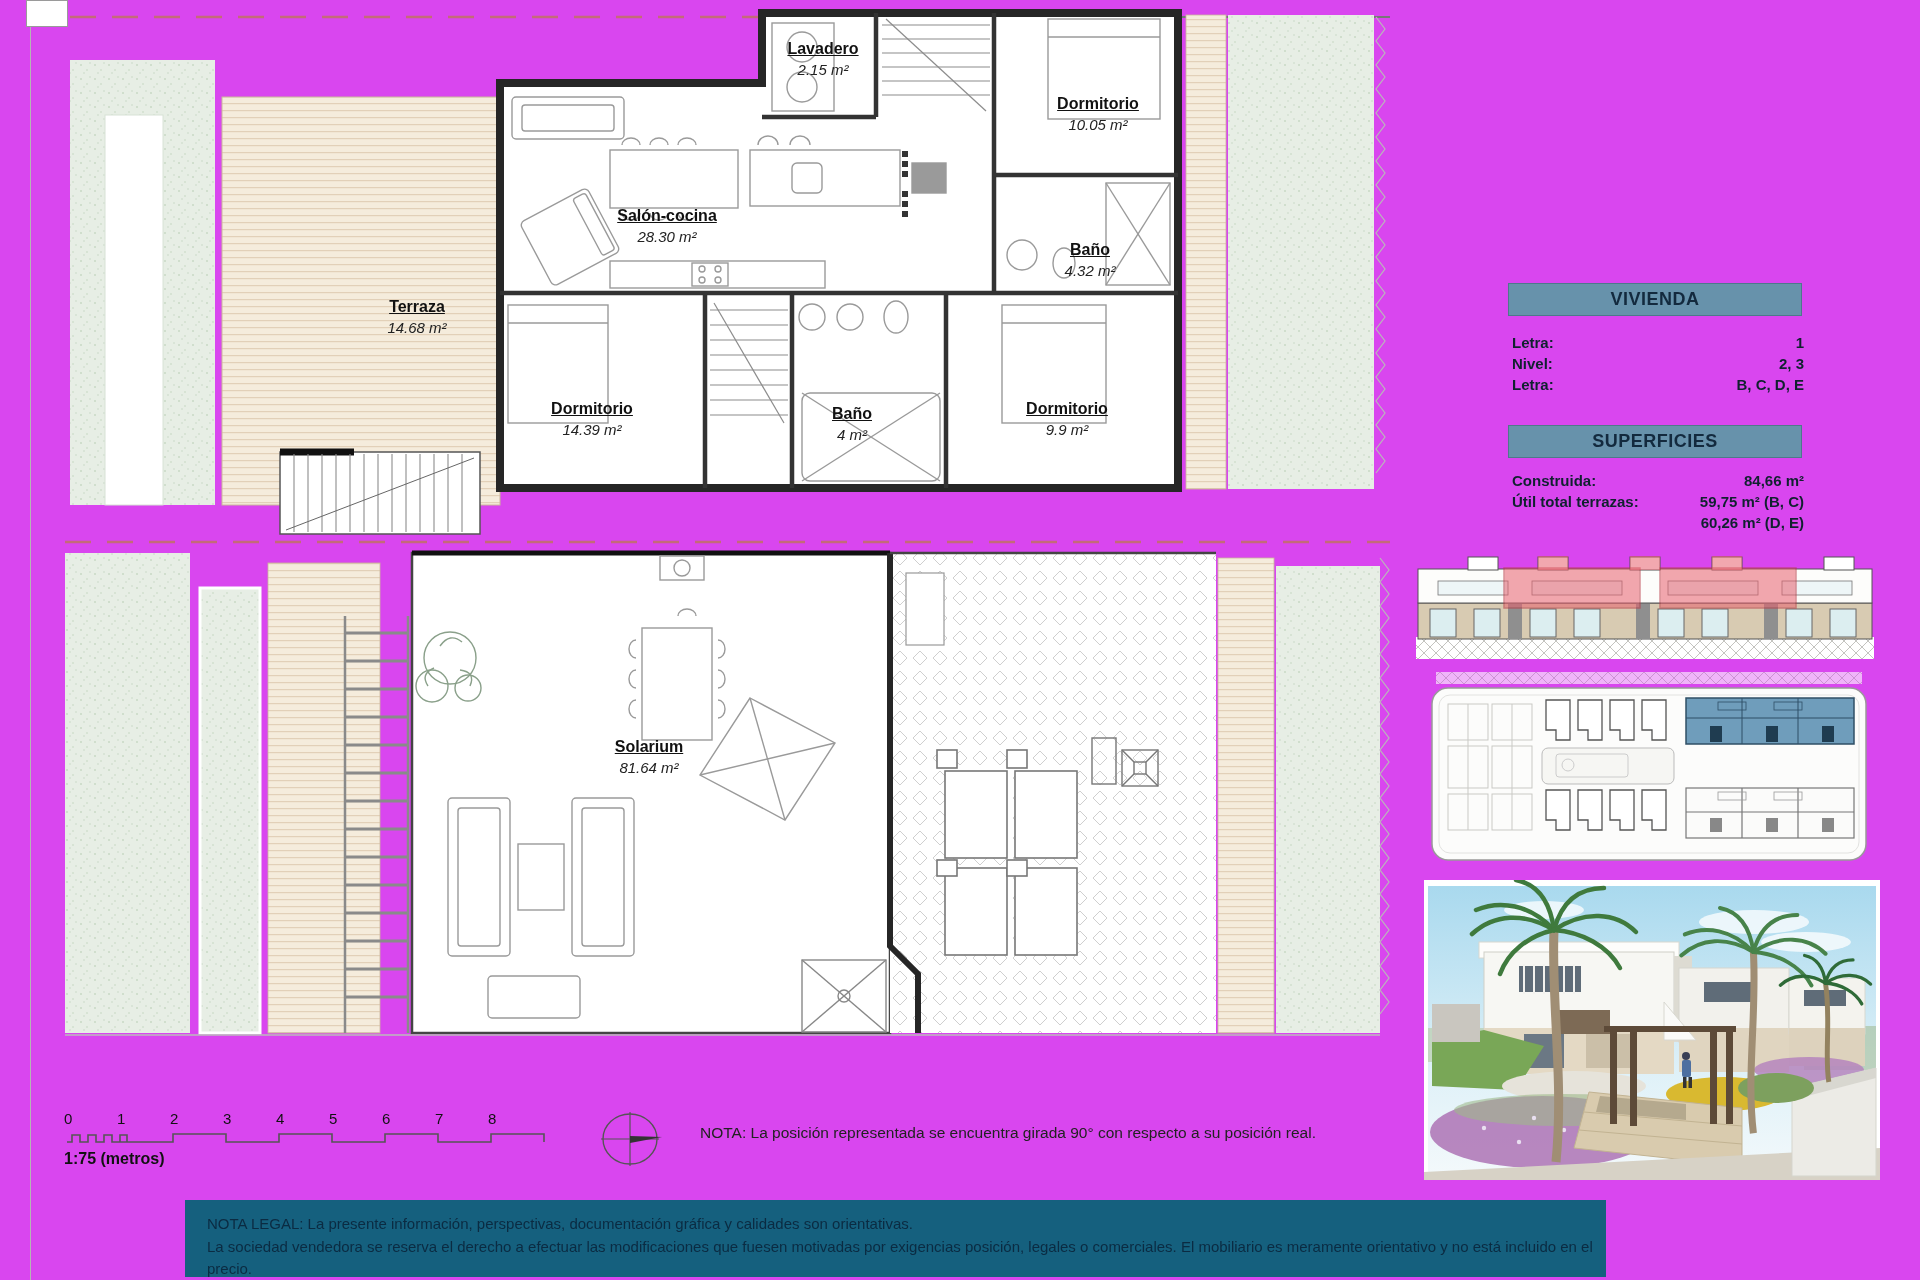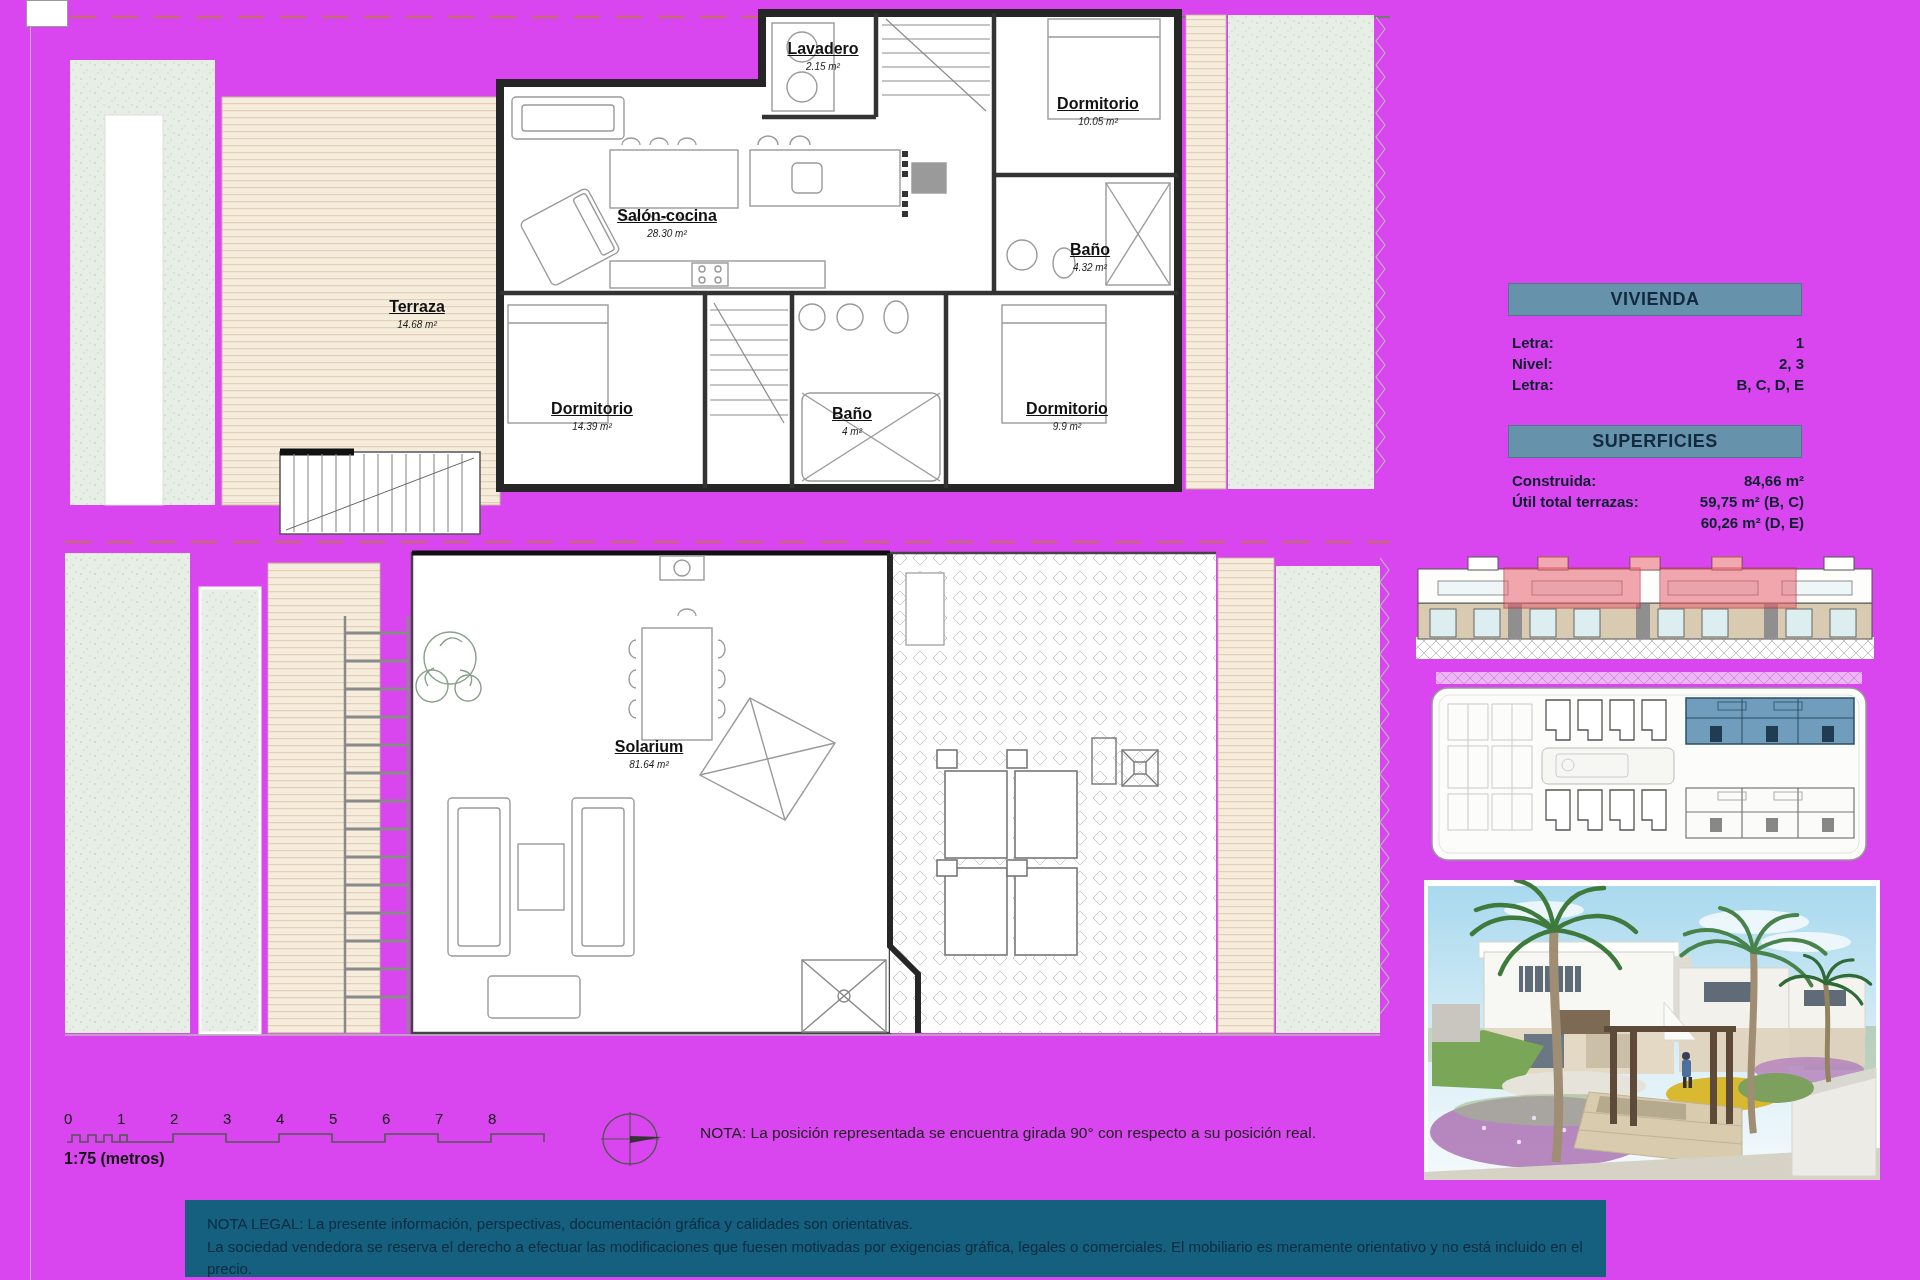--- a/index.html
+++ b/index.html
@@ -7,21 +7,21 @@
         font-family:"Liberation Sans",sans-serif;overflow:hidden;color:#1a1a1a;}
   .abs{position:absolute;}
 
   
   .frame-line{position:absolute;left:30px;top:0;width:1px;height:1280px;background:#b5b5b5;}
   .frame-box{position:absolute;left:26px;top:0;width:40px;height:25px;border:1px solid #9a9a9a;background:#fff;}
 
   
   .room-label{position:absolute;transform:translateX(-50%);text-align:center;white-space:nowrap;}
   .room-name{font-weight:bold;font-size:16px;text-decoration:underline;color:#111;}
-  .room-area{font-style:italic;font-size:10px;color:#222;margin-top:3px;}
+  .room-area{font-style:italic;font-size:15px;color:#222;margin-top:3px;}
 
   
   .panel-header{position:absolute;width:292px;height:31px;background:#6792ab;border:1px solid #4e7档8c;
     border:1px solid #4e788c;display:flex;align-items:center;justify-content:center;}
   .panel-header span{font-weight:bold;font-size:18px;color:#132a3e;letter-spacing:.5px;}
   .panel-rows{position:absolute;width:292px;font-size:15px;font-weight:bold;color:#10212f;}
   .panel-row{display:flex;justify-content:space-between;line-height:21px;}
   .panel-row .v2{text-align:right;}
 
   
@@ -602,17 +602,17 @@
   <line x1="38" y1="2" x2="38" y2="56" stroke="#555" stroke-width="1.2"></line>
   <line x1="9" y1="29" x2="67" y2="29" stroke="#555" stroke-width="1.2"></line>
   <polygon points="38,26 70,27 38,33" fill="#333"></polygon>
 </svg>
 
 <div class="nota-text">NOTA: La posición representada se encuentra girada 90° con respecto a su posición real.</div>
 
 <div class="legal-bar">
   <div class="txt">
     <div>NOTA LEGAL: La presente información, perspectivas, documentación gráfica y calidades son orientativas.</div>
-    <div>La sociedad vendedora se reserva el derecho a efectuar las modificaciones que fuesen motivadas por exigencias gráfica, legales o comerciales. El mobiliario es meramente orientativo y no está incluido en el precio.</div>
+    <div>La sociedad vendedora se reserva el derecho a efectuar las modificaciones que fuesen motivadas por exigencias posición, legales o comerciales. El mobiliario es meramente orientativo y no está incluido en el precio.</div>
   </div>
 </div>
 
 </div>
 
 </body></html>

